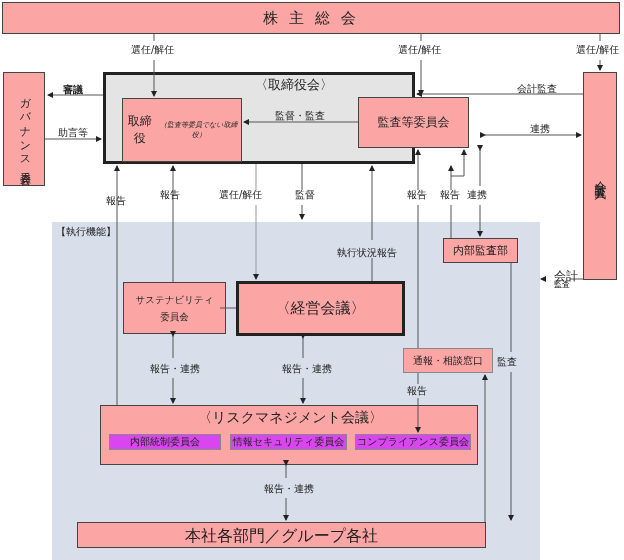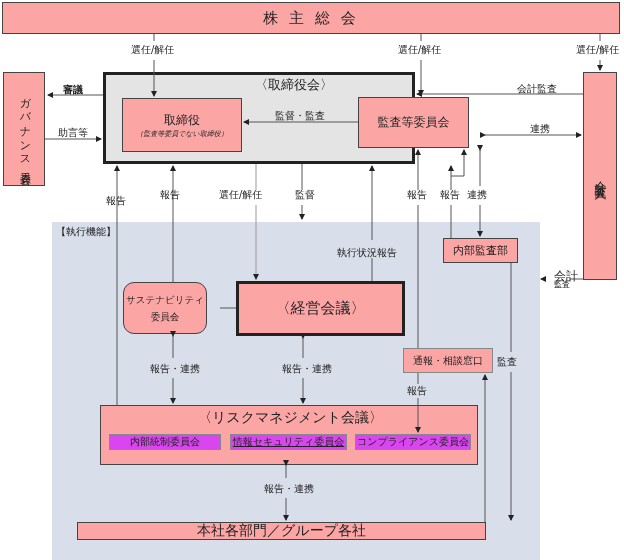--- a/index.html
+++ b/index.html
@@ -22,38 +22,38 @@
 <div class="exec-area"></div>
 <div class="lbl" style="left:56px;top:227px;font-size:10px;">【執行機能】</div>
 
 <div class="box" style="left:2px;top:2px;width:618px;height:32px;font-size:15px;letter-spacing:3px;">
   <span>株 主 総 会</span>
 </div>
 
 <div class="board"></div>
 <div class="lbl" style="left:255px;top:78px;font-size:13px;">〈取締役会〉</div>
 
-<div class="box" style="left:122px;top:98px;width:120px;height:54px;flex-direction:column;">
+<div class="box" style="left:122px;top:98px;width:120px;height:64px;flex-direction:row;">
   <div style="font-size:12px;">取締役</div>
   <div style="font-size:7px;margin-top:0;font-style:italic;">（監査等委員でない取締役）</div>
 </div>
 
 <div class="box" style="left:358px;top:97px;width:111px;height:51px;font-size:12px;">
   <span>監査等委員会</span>
 </div>
 
 <div class="box" style="left:3px;top:72px;width:42px;height:114px;font-size:11px;">
   <span class="vtext">ガバナンス委員会</span>
 </div>
 
 <div class="box" style="left:583px;top:72px;width:34px;height:208px;font-size:12px;">
   <span class="vtext">会計監査人</span>
 </div>
 
-<div class="box" style="left:123px;top:282px;width:84px;height:52px;flex-direction:column;font-size:9.5px;line-height:1.8;border-radius:11px;">
+<div class="box" style="left:123px;top:282px;width:103px;height:52px;flex-direction:column;font-size:9.5px;line-height:1.8;">
   <div>サステナビリティ</div>
   <div>委員会</div>
 </div>
 
 <div class="box" style="left:236px;top:281px;width:169px;height:55px;border:3px solid #222;font-size:15px;">
   <span>〈経営会議〉</span>
 </div>
 
 <div class="box" style="left:443px;top:238px;width:75px;height:25px;font-size:11px;">
   <span>内部監査部</span>
@@ -61,28 +61,28 @@
 
 <div class="box" style="left:403px;top:348px;width:90px;height:25px;font-size:10px;border-color:#888;">
   <span>通報・相談窓口</span>
 </div>
 
 <div class="box" style="left:100px;top:405px;width:378px;height:60px;display:block;"></div>
 <div class="lbl" style="left:198px;top:410px;font-size:14px;">〈リスクマネジメント会議〉</div>
 <div class="sub" style="left:109px;top:434px;width:112px;height:16px;">
   <span>内部統制委員会</span>
 </div>
-<div class="sub" style="left:230px;top:434px;width:117px;height:16px;text-decoration:underline;">
+<div class="sub" style="left:230px;top:434px;width:117px;height:16px;">
   <span>情報セキュリティ委員会</span>
 </div>
 <div class="sub" style="left:355px;top:434px;width:116px;height:16px;">
   <span>コンプライアンス委員会</span>
 </div>
 
-<div class="box" style="left:77px;top:522px;width:409px;height:18px;font-size:14px;">
+<div class="box" style="left:77px;top:522px;width:409px;height:26px;font-size:16px;align-items:flex-end;">
   <span>本社各部門／グループ各社</span>
 </div>
 
 <svg class="lines">
   <defs>
     <marker id="ah" markerWidth="6" markerHeight="6" refX="5" refY="3" orient="auto">
       <path d="M0,0 L6,3 L0,6 z" fill="#222"></path>
     </marker>
   </defs>
   <g stroke="#555" stroke-width="1" fill="none">

